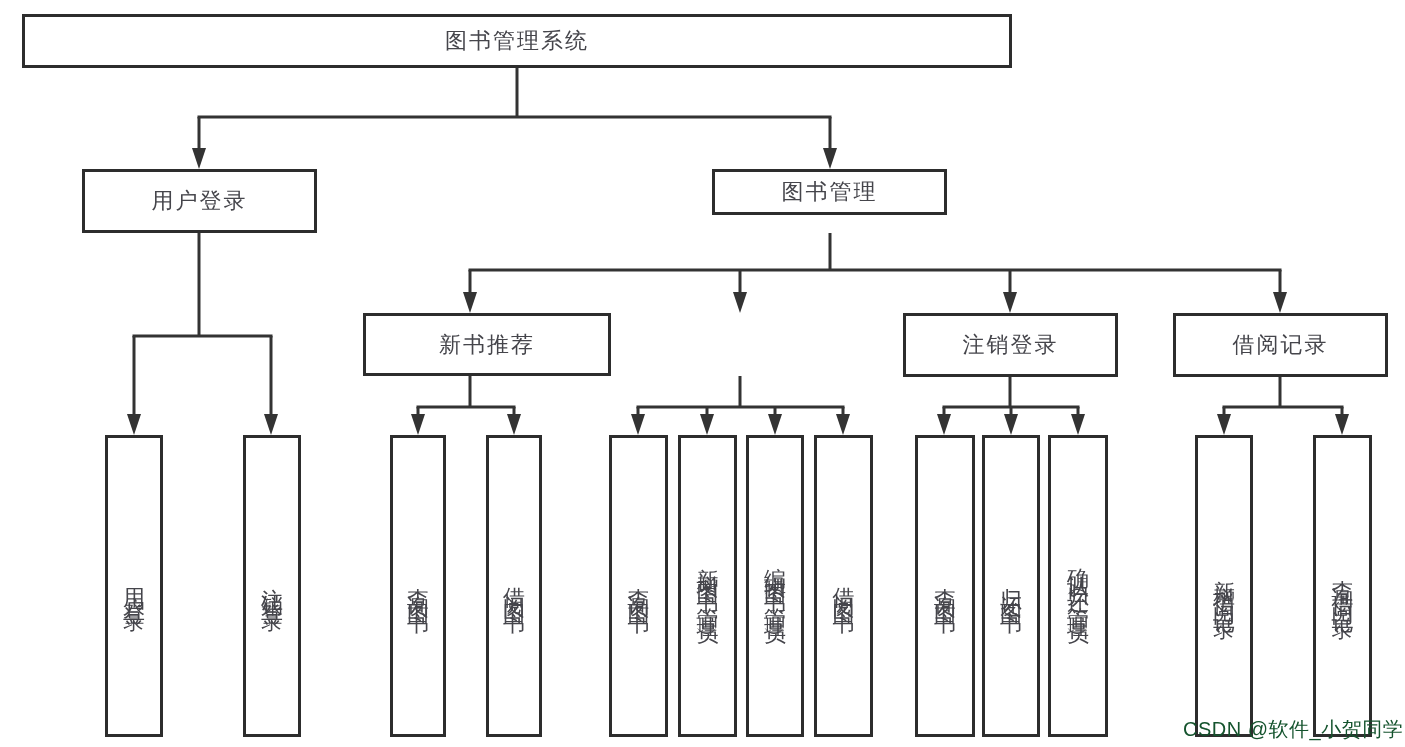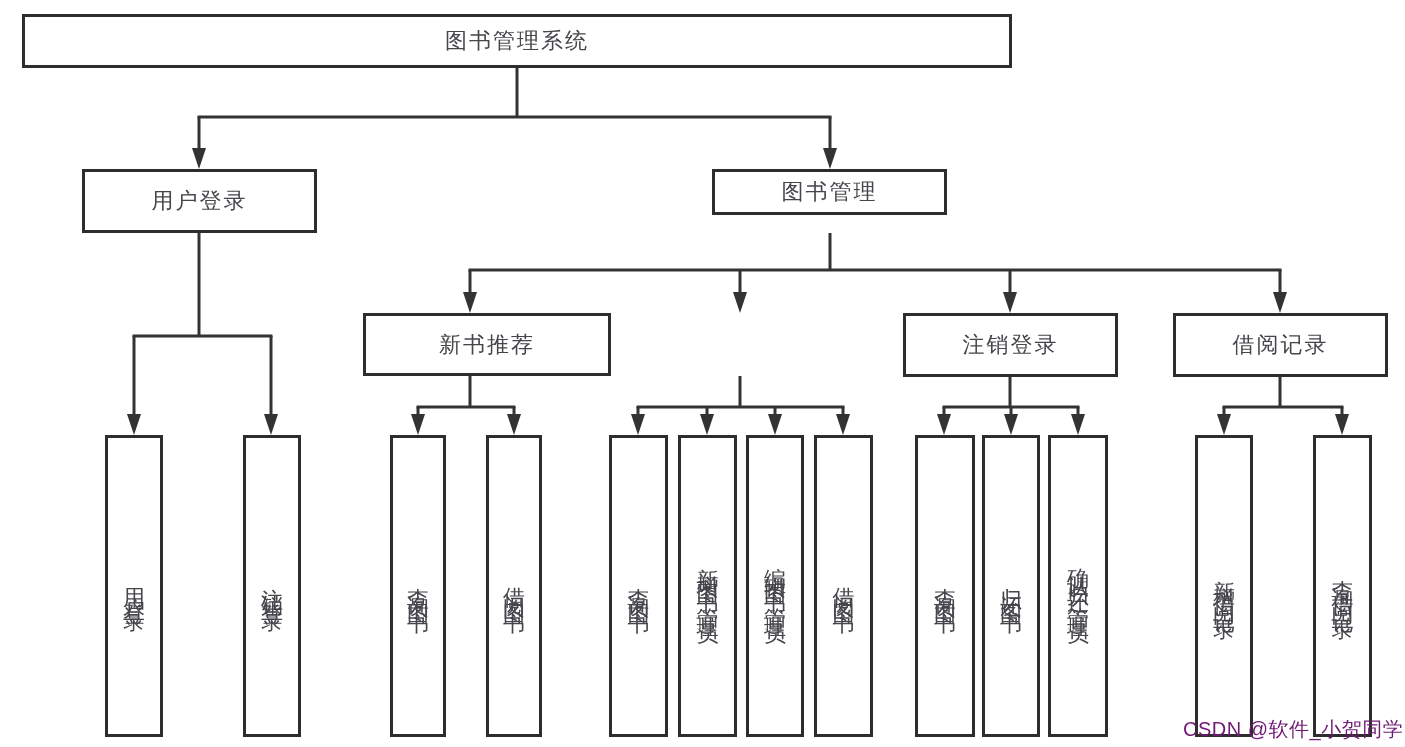--- a/index.html
+++ b/index.html
@@ -15,21 +15,21 @@
     color:#45454b;
   }
   .hnode{font-size:22px;letter-spacing:2px;}
   .leaf span{
     writing-mode:vertical-rl;text-orientation:mixed;
     font-size:22px;letter-spacing:8px;line-height:1;
     color:#45454b;white-space:nowrap;
   }
   #watermark{
     position:absolute;left:1183px;top:716px;z-index:9;
-    font-size:20px;color:#701a75;letter-spacing:0.5px;white-space:nowrap;
+    font-size:20px;color:#14532d;letter-spacing:0.5px;white-space:nowrap;
   }
 </style>
 </head>
 <body>
 
 <div id="canvas">
 
   <svg id="wires" width="1405" height="747">
       <line x1="517" y1="68" x2="517" y2="118" stroke="#333333" stroke-width="3"></line>
       <line x1="199" y1="233" x2="199" y2="337" stroke="#333333" stroke-width="3"></line>

